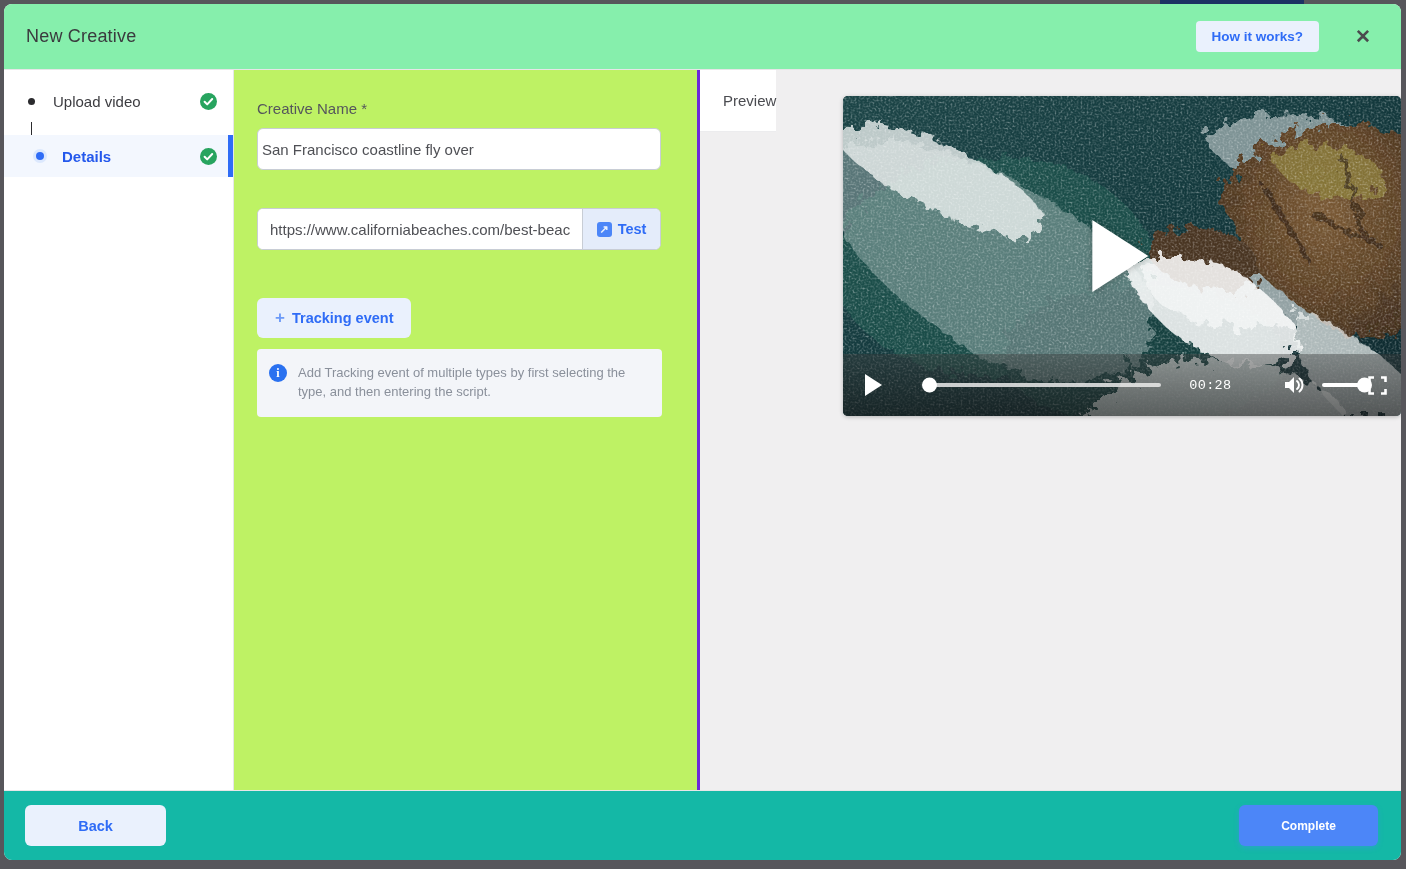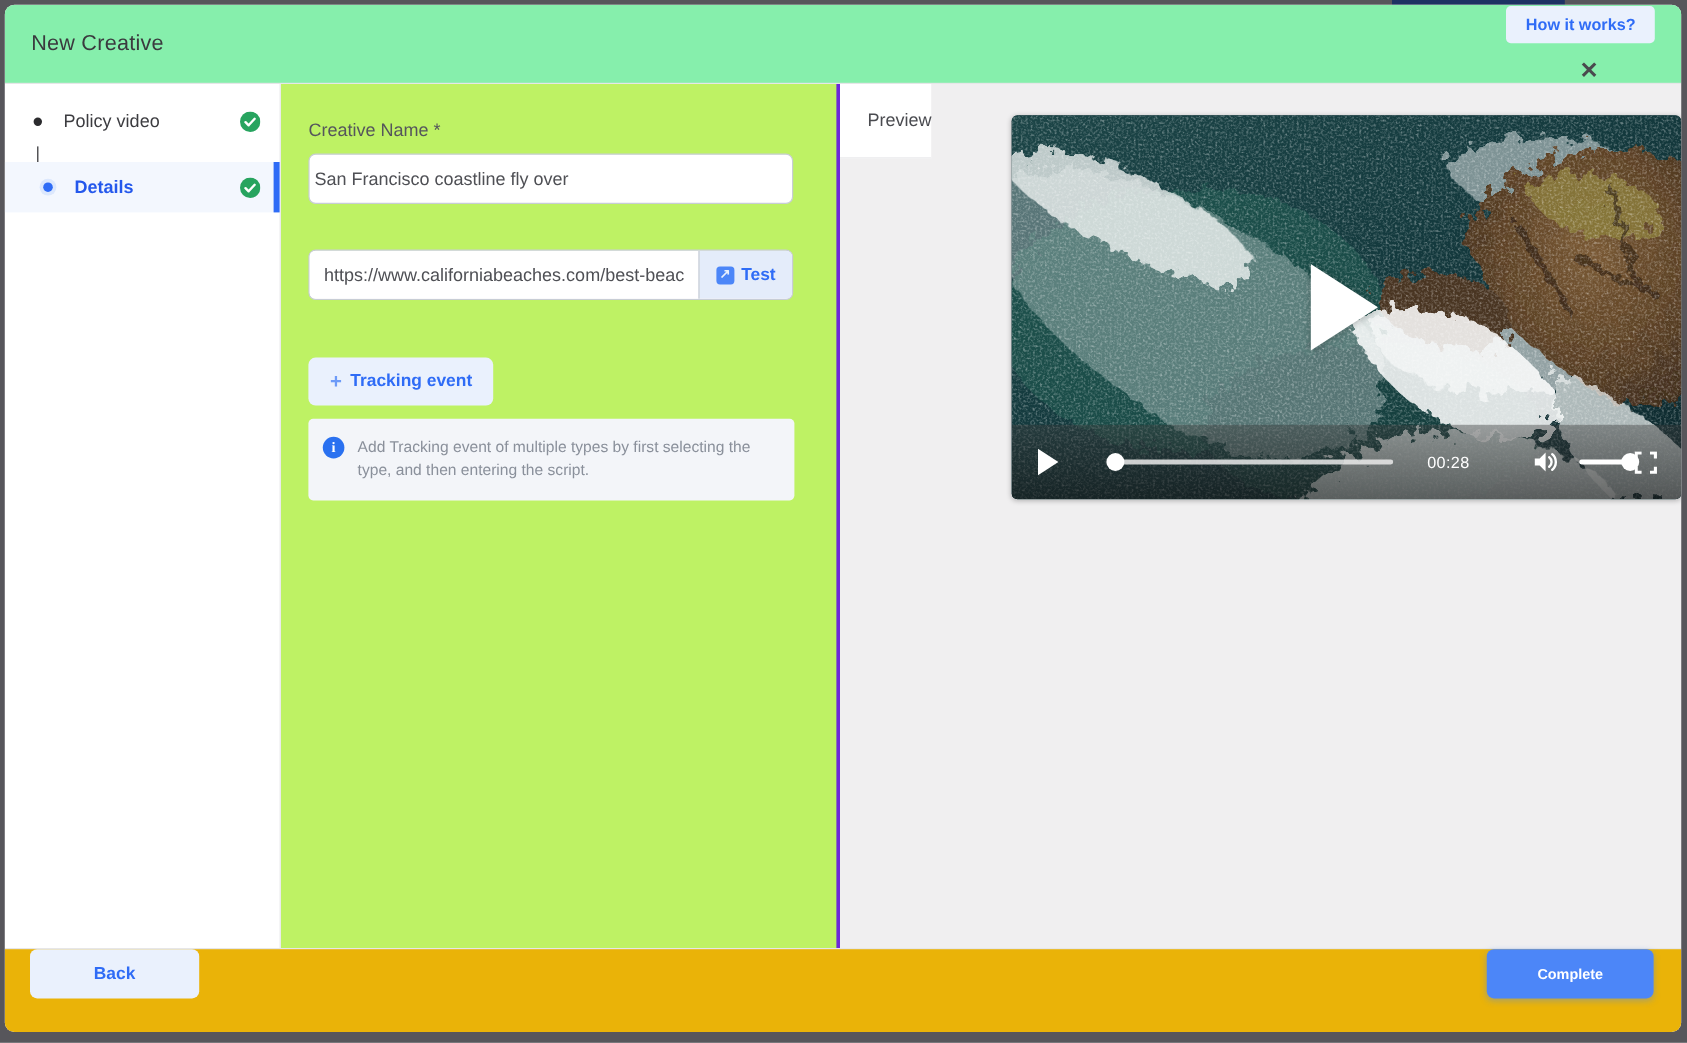--- a/index.html
+++ b/index.html
@@ -15,21 +15,21 @@
     position:absolute; left:4px; top:4px; width:1397px; height:856px;
     background:#ffffff; border-radius:8px; overflow:hidden;
     display:flex; flex-direction:column;
   }
   
   .header {
     height:66px; flex:0 0 66px; display:flex; align-items:center;
     padding:0 22px; border-bottom:1px solid #e6e6e8; background:#86efac;
   }
   .title { font-size:18px; color:#3a3a3e; letter-spacing:.2px; }
-  .header-right { margin-left:auto; display:flex; align-items:center; gap:14px;flex-direction:column; }
+  .header-right { margin-left:auto; display:flex; align-items:center; gap:14px; }
   .pill-btn {
     background:#eaf1fd; color:#2f6cf6; border:none; border-radius:4px;
     font-family:inherit; font-size:13.5px; font-weight:bold;
     padding:8px 16px; cursor:pointer;
   }
   .close-x {
     margin-left:22px; margin-right:8px; font-size:19px; font-weight:bold;
     color:#4a4a4e; cursor:pointer; line-height:1;
   }
   
@@ -115,21 +115,21 @@
   .player svg.scene { position:absolute; inset:0; display:block; }
   .big-play {
     position:absolute; left:50%; top:50%; transform:translate(-53%,-50%);
     width:0; height:0; border-left:56px solid #ffffff;
     border-top:36px solid transparent; border-bottom:36px solid transparent;
     cursor:pointer; filter:drop-shadow(0 1px 3px rgba(0,0,0,.25));
   }
   .controls {
     position:absolute; left:0; right:0; bottom:0; height:62px;
     background:linear-gradient(to top, rgba(25,25,25,.62), rgba(60,60,60,.42));
-    display:flex; align-items:center; padding:0 22px; gap:0; color:#fff;
+    display:flex; align-items:center; padding:0 22px; gap:0; color:#fff;font-family:Liberation Mono, monospace;
   }
   .ctrl-play {
     width:0; height:0; border-left:17px solid #fff;
     border-top:11px solid transparent; border-bottom:11px solid transparent;
     cursor:pointer; flex:0 0 auto;
   }
   .progress { position:relative; width:237px; height:4px; margin-left:42px;
     background:rgba(235,235,235,.85); border-radius:2px; cursor:pointer; flex:0 0 auto; }
   .progress .thumb {
     position:absolute; left:-2px; top:50%; transform:translateY(-50%);
@@ -139,22 +139,22 @@
   .vol-ic { margin-left:52px; flex:0 0 auto; cursor:pointer; display:block; }
   .vol-slider { position:relative; width:46px; height:4px; margin-left:16px;
     background:#fff; border-radius:2px; cursor:pointer; flex:0 0 auto; }
   .vol-slider .thumb {
     position:absolute; right:-4px; top:50%; transform:translateY(-50%);
     width:15px; height:15px; border-radius:50%; background:#fff; cursor:pointer;
   }
   .fs-ic { margin-left:auto; flex:0 0 auto; cursor:pointer; display:block; }
   
   .footer {
-    height:70px; flex:0 0 70px; background:#eab308; border-top:1px solid #e6e6e8;
-    display:flex; align-items:flex-start; padding:0 23px 0 21px;
+    height:70px; flex:0 0 70px; background:#14b8a6; border-top:1px solid #e6e6e8;
+    display:flex; align-items:center; padding:0 23px 0 21px;
   }
   .back-btn {
     width:141px; height:41px; background:#eaf1fd; color:#2f6cf6; border:none;
     border-radius:6px; font-family:inherit; font-size:14.5px; font-weight:bold; cursor:pointer;
   }
   .complete-btn {
     margin-left:auto; width:139px; height:41px; background:#4c86f8; color:#ffffff;
     border:none; border-radius:6px; font-family:inherit; font-size:12px; font-weight:bold;
     cursor:pointer; box-shadow:0 2px 5px rgba(76,134,248,.4);
   }
@@ -172,21 +172,21 @@
       <button class="pill-btn">How it works?</button>
       <span class="close-x">✕</span>
     </div>
   </div>
 
   <div class="body">
 
     <div class="stepper">
       <div class="step">
         <span class="dot"></span>
-        <span class="lbl">Policy video</span>
+        <span class="lbl">Upload video</span>
         <span class="check">
           <svg class="check-svg" viewBox="0 0 17 17">
               <circle cx="8.5" cy="8.5" r="8.5" fill="#27a45f"></circle>
               <path d="M4.6 8.8 l2.6 2.6 l5-5.4" stroke="#fff" stroke-width="2" fill="none" stroke-linecap="round" stroke-linejoin="round"></path>
             </svg>
         </span>
       </div>
       <div class="connector"></div>
       <div class="step active" style="margin-top:13px;padding-left:32px;">
         <span class="dot"></span>

